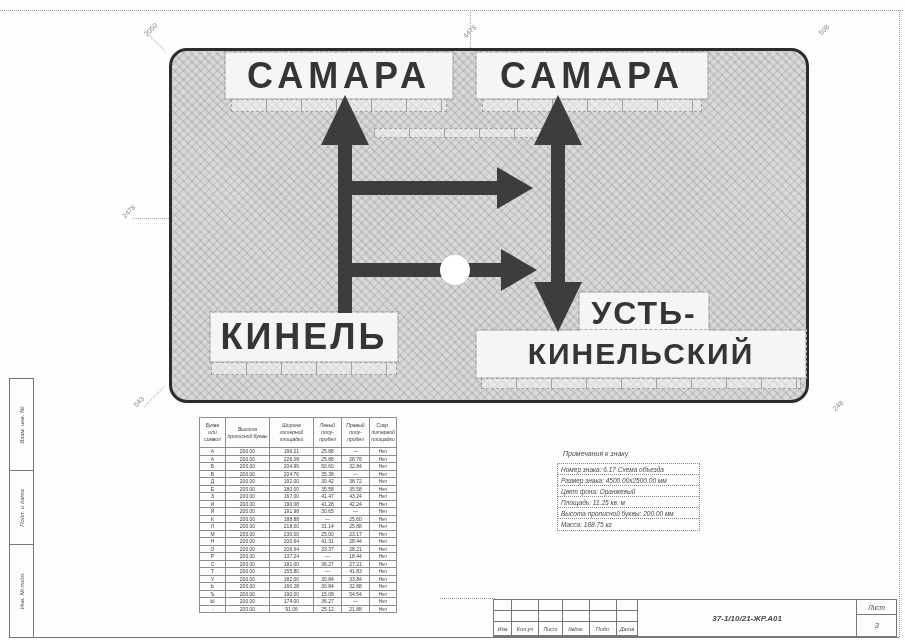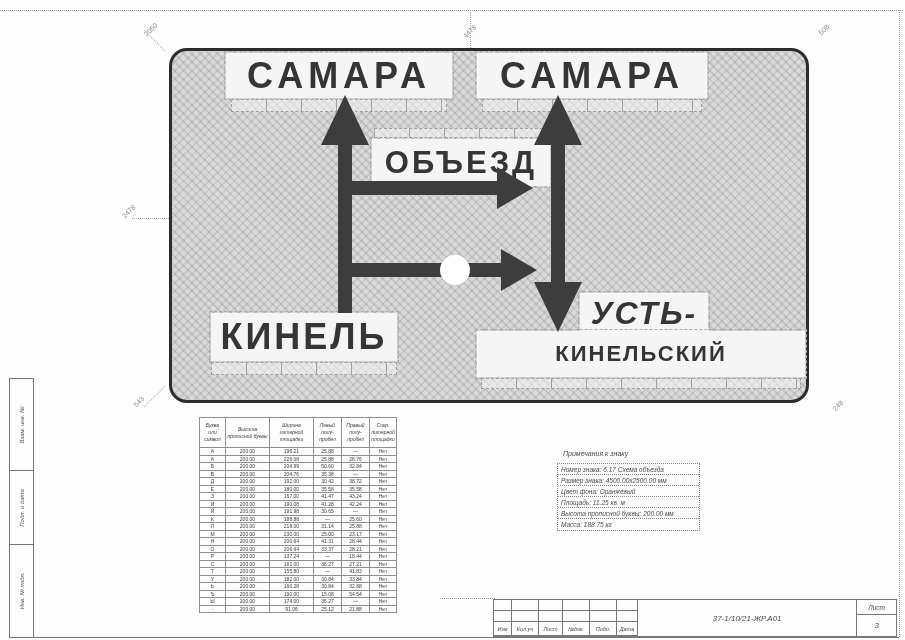--- a/index.html
+++ b/index.html
@@ -69,21 +69,21 @@
 
   
   .titleblock { position:absolute; left:493px; top:599px; width:404px; height:38px;
                 border:1px solid #777; display:flex; }
   .tb-left { display:grid; grid-template-columns:18px 27px 24px 27px 27px 21px;
              grid-template-rows:11px 11px 14px; width:144px; }
   .tb-cell { border-right:1px solid #777; border-bottom:1px solid #777;
              font-size:5.5px; font-style:italic; color:#4a4a4a;
              display:flex; align-items:center; justify-content:center; overflow:hidden; }
   .tb-mid { width:220px; display:flex; align-items:center; justify-content:center;
-            font-size:8px; font-style:italic; color:#4a4a4a; }
+            font-size:8px; font-style:italic; color:#4a4a4a;font-weight:bold; }
   .tb-right { width:40px; border-left:1px solid #777; display:flex; flex-direction:column; }
   .tb-right .lbl { height:15px; border-bottom:1px solid #777; font-size:6.5px; font-style:italic;
                    color:#4a4a4a; display:flex; align-items:center; justify-content:center; }
   .tb-right .num { flex:1; font-size:8px; font-style:italic; color:#4a4a4a;
                    display:flex; align-items:center; justify-content:center; }
 </style>
 </head>
 <body>
 
 <div class="page">
@@ -103,24 +103,23 @@
     </div>
     <div class="stamp-box" style="height:91px">
       <span class="rot">Инв. № подл.</span>
     </div>
   </div>
 
   <div class="sign"></div>
 
   <div class="word" style="left:226px; top:53px;  width:226px; height:45px; font-size:36px; letter-spacing:5px;">САМАРА</div>
   <div class="word" style="left:477px; top:53px;  width:230px; height:45px; font-size:36px; letter-spacing:5px;">САМАРА</div>
-  <div class="word" style="left:372px; top:139px; width:178px; height:47px; font-size:31px; letter-spacing:3px;">ОБЪЕЗД</div>
   <div class="word" style="left:211px; top:313px; width:186px; height:48px; font-size:36px; letter-spacing:3px;text-align:center;">КИНЕЛЬ</div>
-  <div class="word" style="left:580px; top:293px; width:128px; height:40px; font-size:32px; letter-spacing:2px;font-style:italic;">УСТЬ-</div>
-  <div class="word" style="left:477px; top:331px; width:328px; height:46px; font-size:22px; letter-spacing:2px;">КИНЕЛЬСКИЙ</div>
+  <div class="word" style="left:580px; top:293px; width:128px; height:40px; font-size:32px; letter-spacing:2px;">УСТЬ-</div>
+  <div class="word" style="left:477px; top:331px; width:328px; height:46px; font-size:30px; letter-spacing:2px;">КИНЕЛЬСКИЙ</div>
 
   <div class="slots" style="left:231px; top:99px;  width:216px; height:13px;"></div>
   <div class="slots" style="left:482px; top:99px;  width:220px; height:13px;"></div>
   <div class="slots" style="left:374px; top:128px; width:174px; height:10px;"></div>
   <div class="slots" style="left:211px; top:362px; width:186px; height:13px;"></div>
   <div class="slots" style="left:481px; top:378px; width:320px; height:11px;"></div>
 
   <svg class="arrows" viewBox="0 0 636 349">
     <g fill="#3d3d3d">
 

